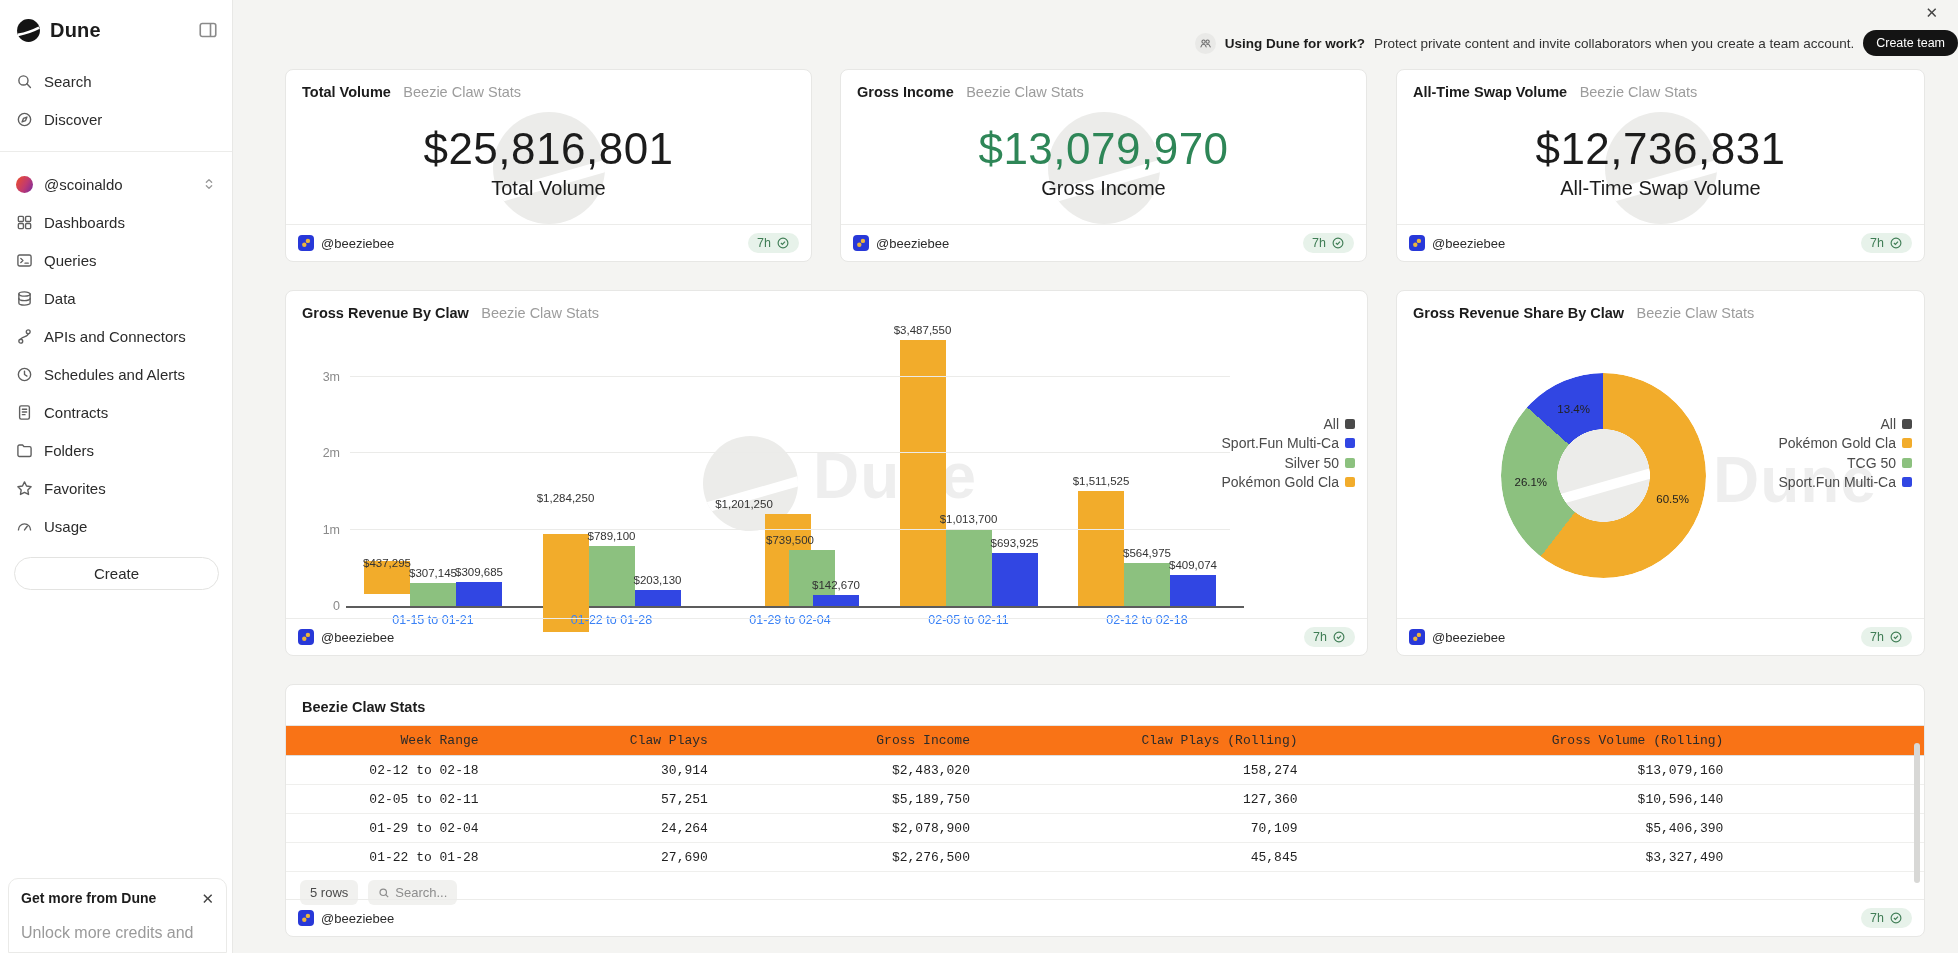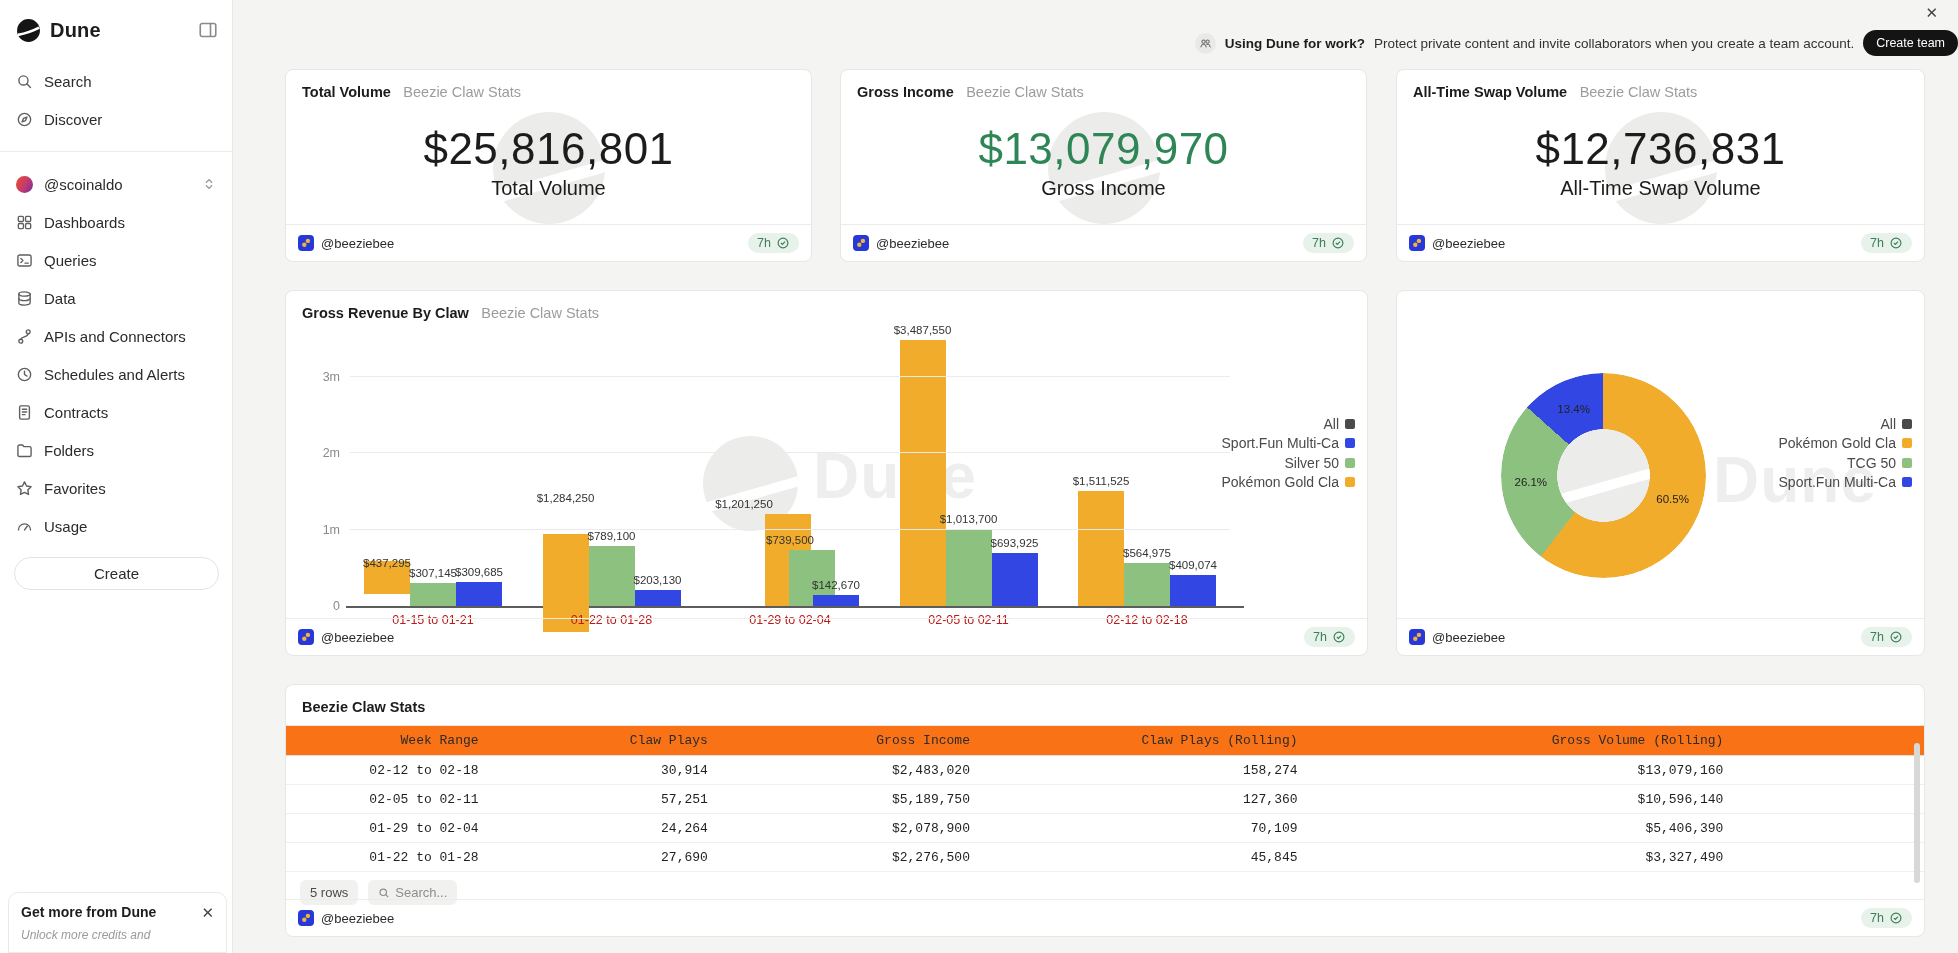--- a/index.html
+++ b/index.html
@@ -22,21 +22,21 @@
   .avatar { width:17px; height:17px; border-radius:50%;
     background:linear-gradient(120deg,#E2493C 15%,#C13A70 55%,#7D2B9C 95%); }
   .updown { width:14px; height:14px; color:#9a9a9a; }
   .create-btn { display:block; margin:12px 14px 0; height:33px; width:205px;
     border:1px solid #E3E3E1; border-radius:17px; background:#fff; font-size:15px;
     color:#2b2b2b; cursor:pointer; font-family:inherit; }
   .promo { position:absolute; left:8px; bottom:0; width:219px; background:#fff;
     border:1px solid #EAEAE8; border-radius:10px 10px 0 0; padding:11px 12px 10px; }
   .promo-head { display:flex; align-items:center; justify-content:space-between; }
   .promo-title { font-size:14px; font-weight:700; }
-  .promo-sub { font-size:12px; color:#9a9a9a; margin-top:8px; white-space:nowrap; overflow:hidden;font-style:italic; }
+  .promo-sub { font-size:16px; color:#9a9a9a; margin-top:18px; white-space:nowrap; overflow:hidden; }
   .x-icon { font-size:15px; color:#444; cursor:pointer; line-height:1; }
 
   
   .main { position:absolute; left:233px; top:0; right:0; bottom:0; }
   .banner { position:absolute; top:8px; left:0; right:0; height:30px;
     display:flex; align-items:center; justify-content:flex-end; gap:9px;margin-top:20px; }
   .banner-ic { width:21px; height:21px; border-radius:50%; background:#E9E9E7;
     display:flex; align-items:center; justify-content:center; color:#6a6a6a; }
   .banner-ic svg { width:13px; height:13px; }
   .banner-bold { font-size:13.5px; font-weight:700; }
@@ -75,21 +75,21 @@
   .ytick { position:absolute; right:100%; margin-right:10px; font-size:12.5px;
     color:#8a8a8a; transform:translateY(50%); white-space:nowrap; }
   .bar-groups { position:absolute; left:0; right:0; bottom:0; top:0;
     display:flex; justify-content:space-between; padding:0 14px; }
   .bar-group { position:relative; width:138px; height:100%; }
   .bar-wrap { position:absolute; bottom:0; width:46px; }
   .bar { width:46px; }
   .bar-val { position:absolute; left:50%; transform:translateX(-50%);
     font-size:11.5px; color:#333; white-space:nowrap; z-index:2; }
   .xtick { position:absolute; top:100%; margin-top:7px; width:100%; text-align:center;
-    font-size:12.5px; color:#b91c1c; white-space:nowrap; }
+    font-size:12.5px; color:#3b82f6; white-space:nowrap; }
   .legend { position:absolute; right:12px; text-align:right; z-index:3; }
   .legend-item { display:flex; align-items:center; justify-content:flex-end;
     gap:6px; height:19.5px; font-size:14px; color:#4a4a4a; cursor:pointer; }
   .legend-swatch { width:10px; height:10px; border-radius:2px; flex:0 0 10px; }
   .chart-wm-circle { width:95px; height:95px; }
   .chart-wm-word { position:absolute; font-size:64px; font-weight:700;
     color:rgba(20,20,20,.07); letter-spacing:1px; }
 
   
   .donut-box { position:absolute; left:104px; top:82px; width:205px; height:205px; }
@@ -473,20 +473,24 @@
             <span>7h</span>
             <svg viewBox="0 0 16 16" fill="none" stroke="currentColor" stroke-width="1.3">
               <circle cx="8" cy="8" r="5.6"></circle>
               <path d="M5.6 8l1.7 1.7 3-3.4"></path>
             </svg>
           </span>
         </div>
     </section>
 
     <section class="card" style="left:1163px; top:290px; width:529px; height:366px;">
+      <div class="card-head">
+        <span class="card-title">Gross Revenue Share By Claw</span>
+        <span class="card-sub">Beezie Claw Stats</span>
+      </div>
       <div class="donut-box">
         <div class="wm-circle chart-wm-circle" style="left:55px; top:55px;">
             <div class="wm-slash"></div>
           </div>
         <div class="chart-wm-word" style="left:212px; top:70px;">Dune</div>
         <div class="donut" style="background: conic-gradient(rgb(242, 172, 43) 0%, rgb(242, 172, 43) 60.5%, rgb(140, 193, 127) 60.5%, rgb(140, 193, 127) 86.6%, rgb(49, 70, 227) 86.6%, rgb(49, 70, 227) 100%);"></div>
       <span class="slice-label" style="left: 171.564px; top: 126.146px;">60.5%</span>
           <span class="slice-label" style="left: 29.8028px; top: 109.142px;">26.1%</span>
           <span class="slice-label" style="left: 72.6686px; top: 35.8735px;">13.4%</span>
         </div>

